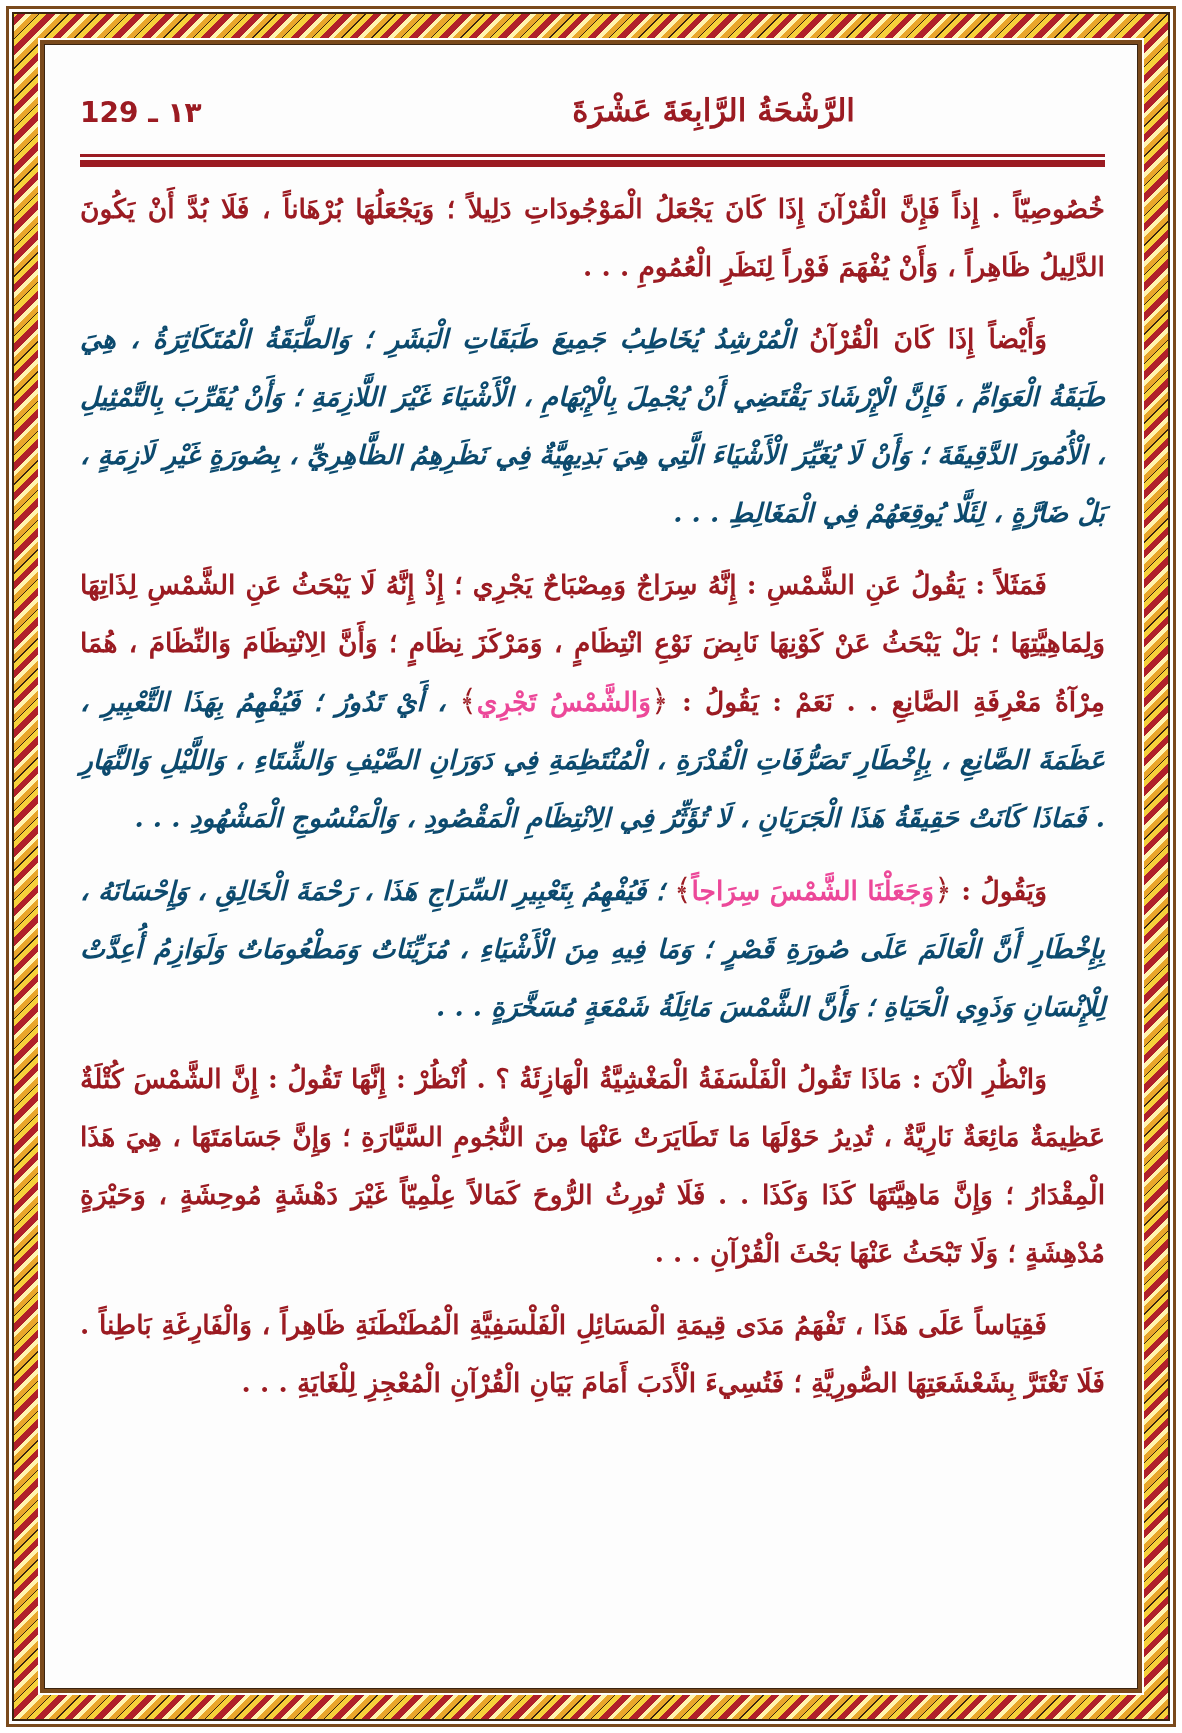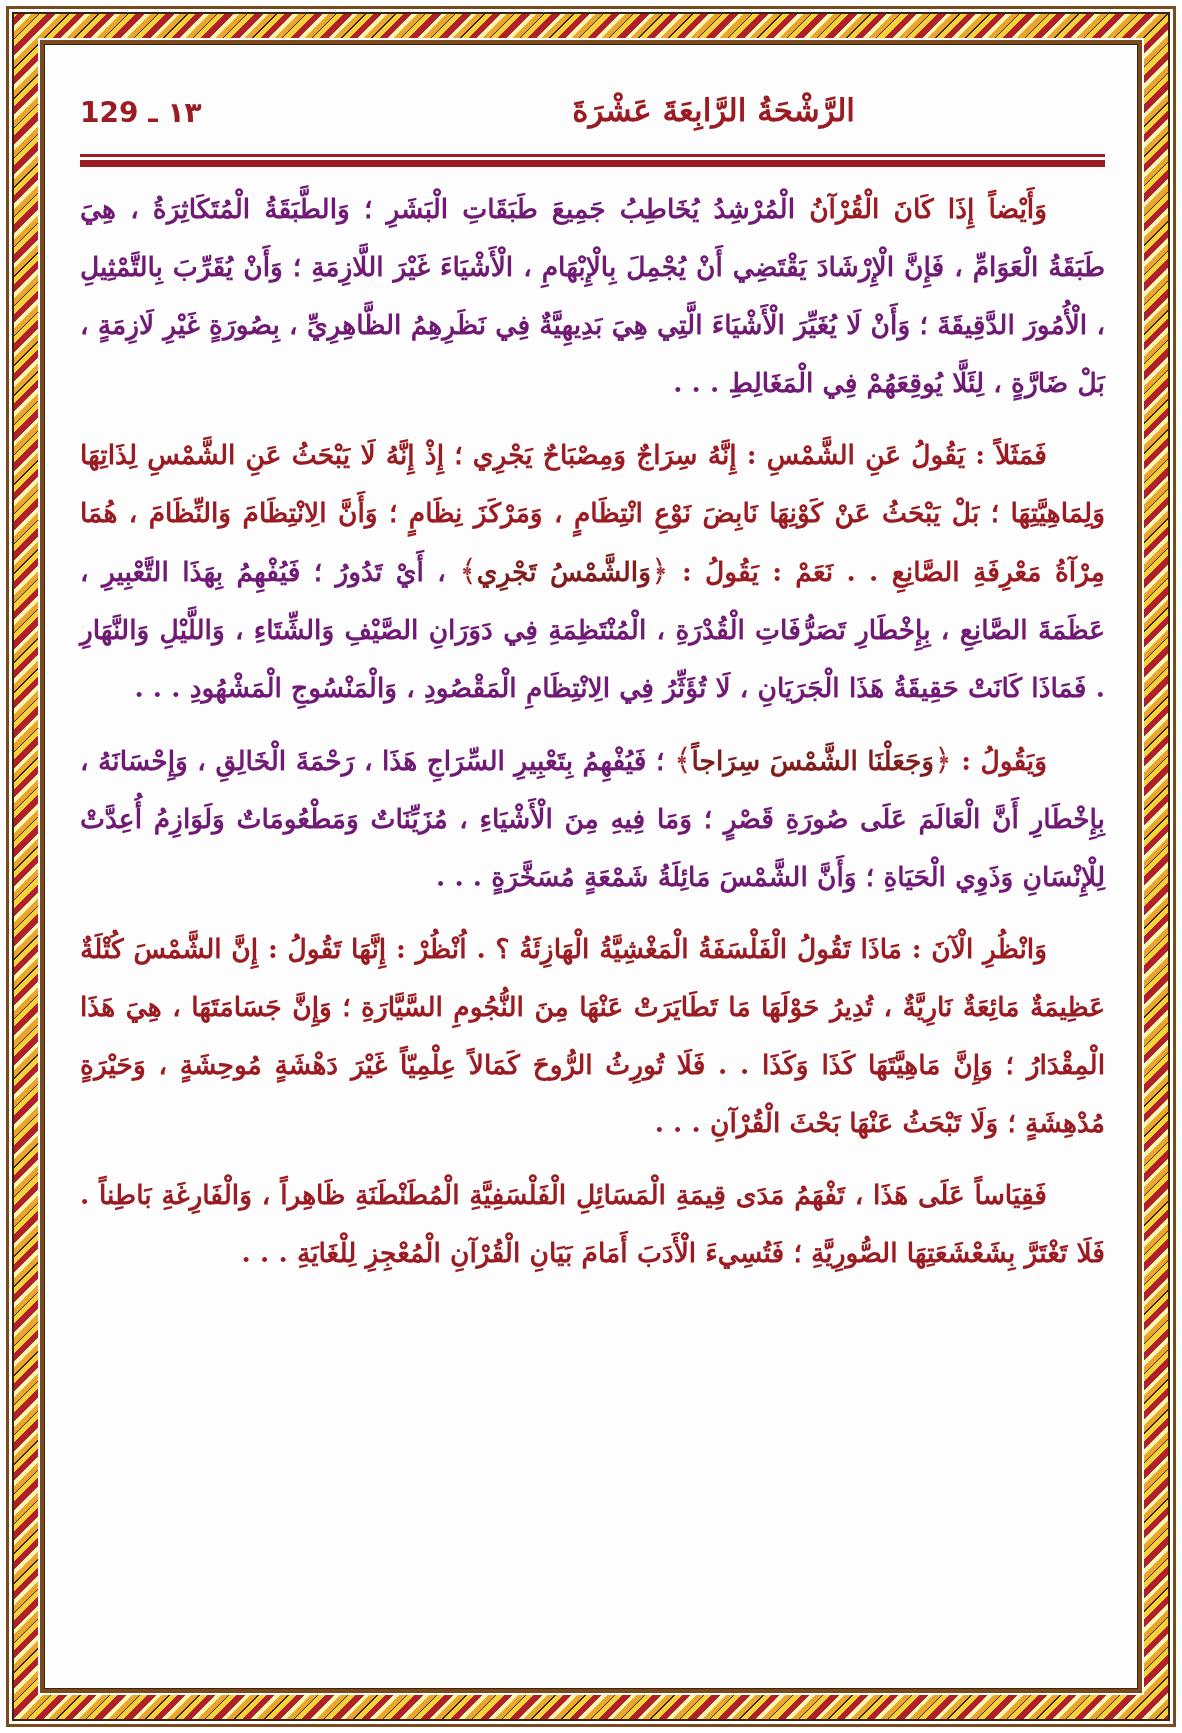--- a/index.html
+++ b/index.html
@@ -92,22 +92,22 @@
     text-align: justify;
     text-align-last: right;
     color: #1a1a1a;
   }
   .para {
     margin: 0 0 14px 0;
     text-indent: 0;
   }
   .para.indent { text-indent: 58px; }
   .red { color: #9b1b22; }
-  .black { color: #701a75; }
-  .verse { color: #7f1d1d; }
+  .black { color: #0c4a6e; font-style: italic; }
+  .verse { color: #ec4899; }
   .orn {
     color: #9b1b22;
     font-weight: normal;
     font-size: 30px;
   }
 </style>
 </head>
 <body>
 
 <div class="frame">
@@ -118,20 +118,23 @@
 
 <div class="page">
   <div class="header">
     <div class="header-title">الرَّشْحَةُ الرَّابِعَةَ عَشْرَةَ</div>
     <div class="header-page">١٣ ـ 129</div>
     <div class="rule-thin"></div>
     <div class="rule-thick"></div>
   </div>
 
   <div class="body-text">
+    <p class="para">
+      <span class="red">خُصُوصِيّاً . إِذاً فَإِنَّ الْقُرْآنَ إِذَا كَانَ يَجْعَلُ الْمَوْجُودَاتِ دَلِيلاً ؛ وَيَجْعَلُهَا بُرْهَاناً ، فَلَا بُدَّ أَنْ يَكُونَ الدَّلِيلُ ظَاهِراً ، وَأَنْ يُفْهَمَ فَوْراً لِنَظَرِ الْعُمُومِ . . .</span>
+    </p>
     <p class="para indent">
       <span class="red">وَأَيْضاً إِذَا كَانَ الْقُرْآنُ</span><span class="black"> الْمُرْشِدُ يُخَاطِبُ جَمِيعَ طَبَقَاتِ الْبَشَرِ ؛ وَالطَّبَقَةُ الْمُتَكَاثِرَةُ ، هِيَ طَبَقَةُ الْعَوَامِّ ، فَإِنَّ الْإِرْشَادَ يَقْتَضِي أَنْ يُجْمِلَ بِالْإِبْهَامِ ، الْأَشْيَاءَ غَيْرَ اللَّازِمَةِ ؛ وَأَنْ يُقَرِّبَ بِالتَّمْثِيلِ ، الْأُمُورَ الدَّقِيقَةَ ؛ وَأَنْ لَا يُغَيِّرَ الْأَشْيَاءَ الَّتِي هِيَ بَدِيهِيَّةٌ فِي نَظَرِهِمُ الظَّاهِرِيِّ ، بِصُورَةٍ غَيْرِ لَازِمَةٍ ، بَلْ ضَارَّةٍ ، لِئَلَّا يُوقِعَهُمْ فِي الْمَغَالِطِ . . .</span>
     </p>
     <p class="para indent">
       <span class="red">فَمَثَلاً : يَقُولُ عَنِ الشَّمْسِ : إِنَّهُ سِرَاجٌ وَمِصْبَاحٌ يَجْرِي ؛ إِذْ إِنَّهُ لَا يَبْحَثُ عَنِ الشَّمْسِ لِذَاتِهَا وَلِمَاهِيَّتِهَا ؛ بَلْ يَبْحَثُ عَنْ كَوْنِهَا نَابِضَ نَوْعِ انْتِظَامٍ ، وَمَرْكَزَ نِظَامٍ ؛ وَأَنَّ الِانْتِظَامَ وَالنِّظَامَ ، هُمَا مِرْآةُ مَعْرِفَةِ الصَّانِعِ . . نَعَمْ : يَقُولُ : </span><span class="orn">﴿</span><span class="verse">وَالشَّمْسُ تَجْرِي</span><span class="orn">﴾</span><span class="black"> ، أَيْ تَدُورُ ؛ فَيُفْهِمُ بِهَذَا التَّعْبِيرِ ، عَظَمَةَ الصَّانِعِ ، بِإِخْطَارِ تَصَرُّفَاتِ الْقُدْرَةِ ، الْمُنْتَظِمَةِ فِي دَوَرَانِ الصَّيْفِ وَالشِّتَاءِ ، وَاللَّيْلِ وَالنَّهَارِ . فَمَاذَا كَانَتْ حَقِيقَةُ هَذَا الْجَرَيَانِ ، لَا تُؤَثِّرُ فِي الِانْتِظَامِ الْمَقْصُودِ ، وَالْمَنْسُوجِ الْمَشْهُودِ . . .</span>
     </p>
     <p class="para indent">
       <span class="red">وَيَقُولُ : </span><span class="orn">﴿</span><span class="verse">وَجَعَلْنَا الشَّمْسَ سِرَاجاً</span><span class="orn">﴾</span><span class="black"> ؛ فَيُفْهِمُ بِتَعْبِيرِ السِّرَاجِ هَذَا ، رَحْمَةَ الْخَالِقِ ، وَإِحْسَانَهُ ، بِإِخْطَارِ أَنَّ الْعَالَمَ عَلَى صُورَةِ قَصْرٍ ؛ وَمَا فِيهِ مِنَ الْأَشْيَاءِ ، مُزَيِّنَاتٌ وَمَطْعُومَاتٌ وَلَوَازِمُ أُعِدَّتْ لِلْإِنْسَانِ وَذَوِي الْحَيَاةِ ؛ وَأَنَّ الشَّمْسَ مَائِلَةُ شَمْعَةٍ مُسَخَّرَةٍ . . .</span>
     </p>
     <p class="para indent">

